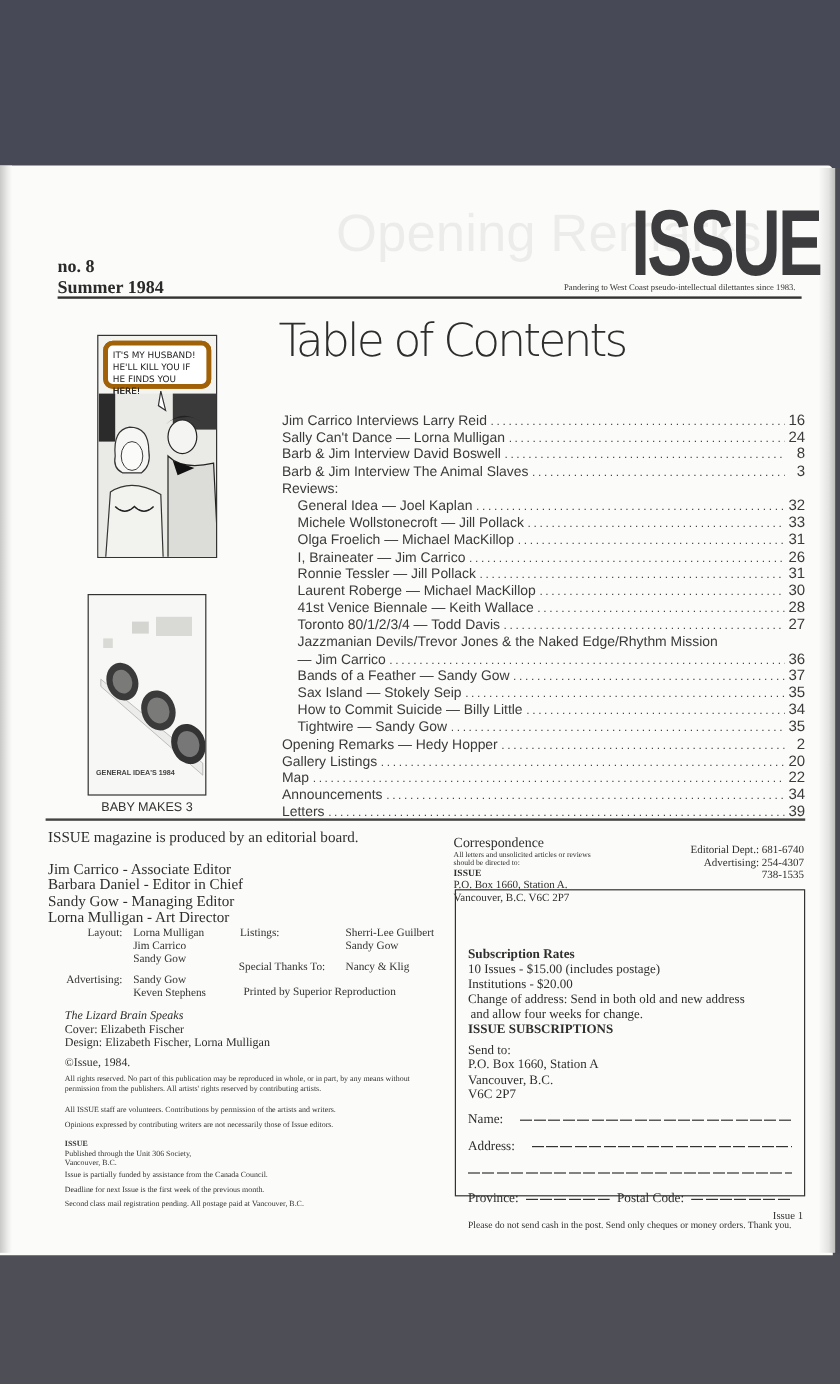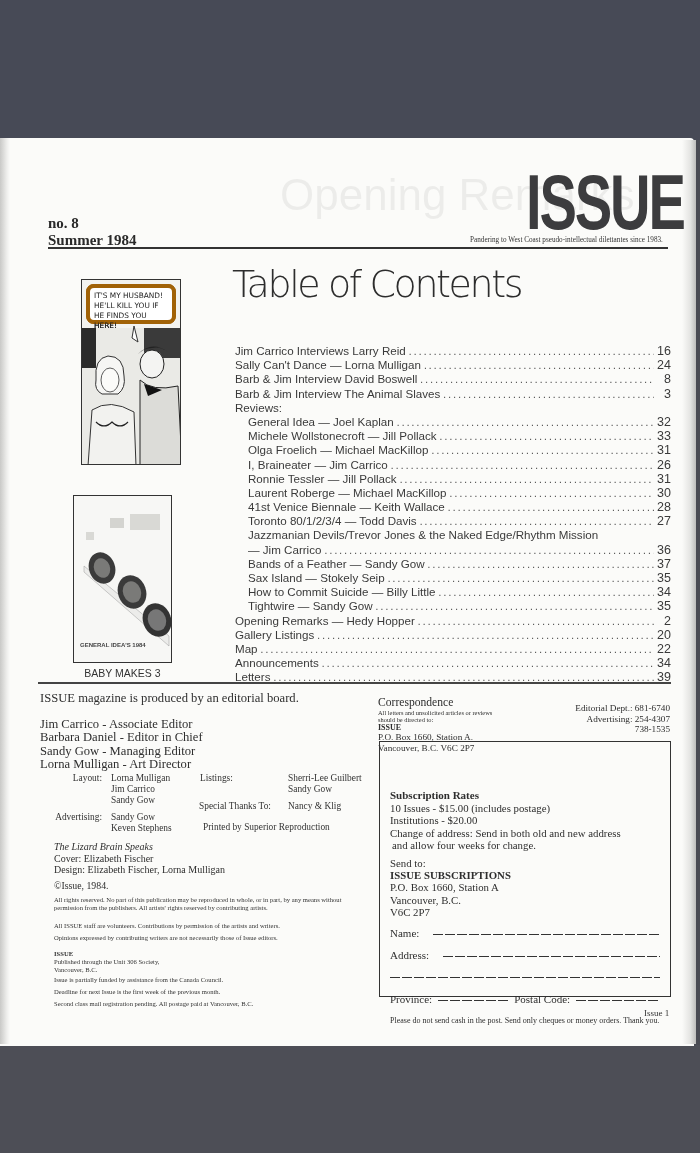--- a/index.html
+++ b/index.html
@@ -323,22 +323,22 @@
   <div>Advertising: 254-4307</div>
   <div>738-1535</div>
 </div>
 
 <div class="sub-box">
   <div class="sub-title">Subscription Rates</div>
   <div class="sub-line">10 Issues - $15.00 (includes postage)</div>
   <div class="sub-line">Institutions - $20.00</div>
   <div class="sub-line">Change of address: Send in both old and new address</div>
   <div class="sub-line indent">and allow four weeks for change.</div>
+  <div class="sub-line sub-bold">ISSUE SUBSCRIPTIONS</div>
   <div class="sub-line sub-send">Send to:</div>
-  <div class="sub-line sub-bold">ISSUE SUBSCRIPTIONS</div>
   <div class="sub-line">P.O. Box 1660, Station A</div>
   <div class="sub-line">Vancouver, B.C.</div>
   <div class="sub-line">V6C 2P7</div>
   <div class="form-row">
     <span>Name:</span>
     <span class="form-line"></span>
   </div>
   <div class="form-row">
     <span>Address:</span>
     <span class="form-line"></span>

